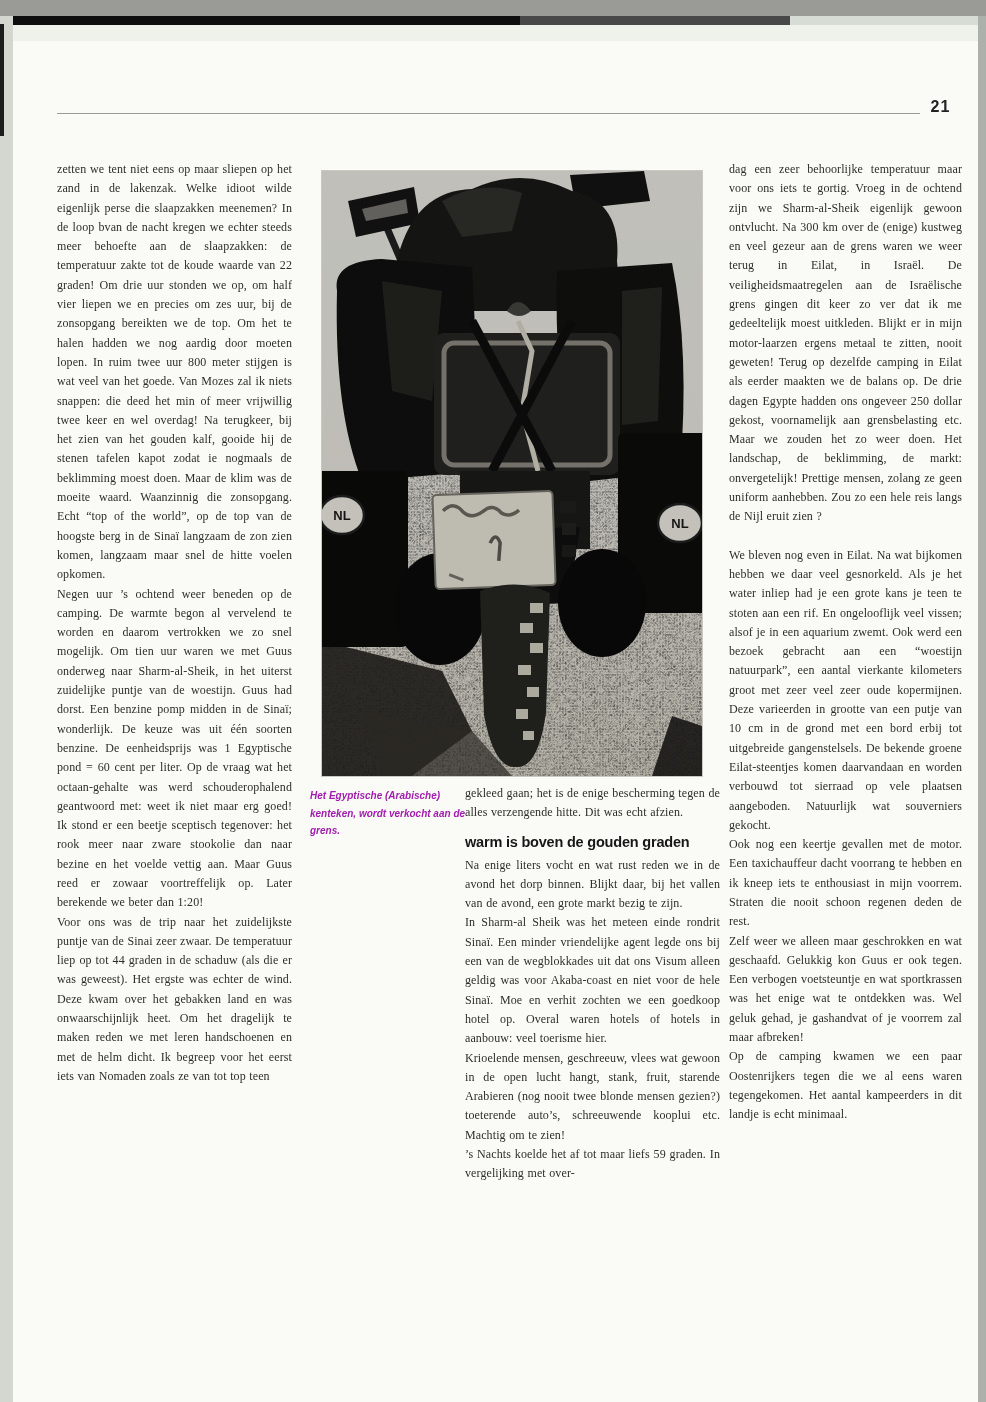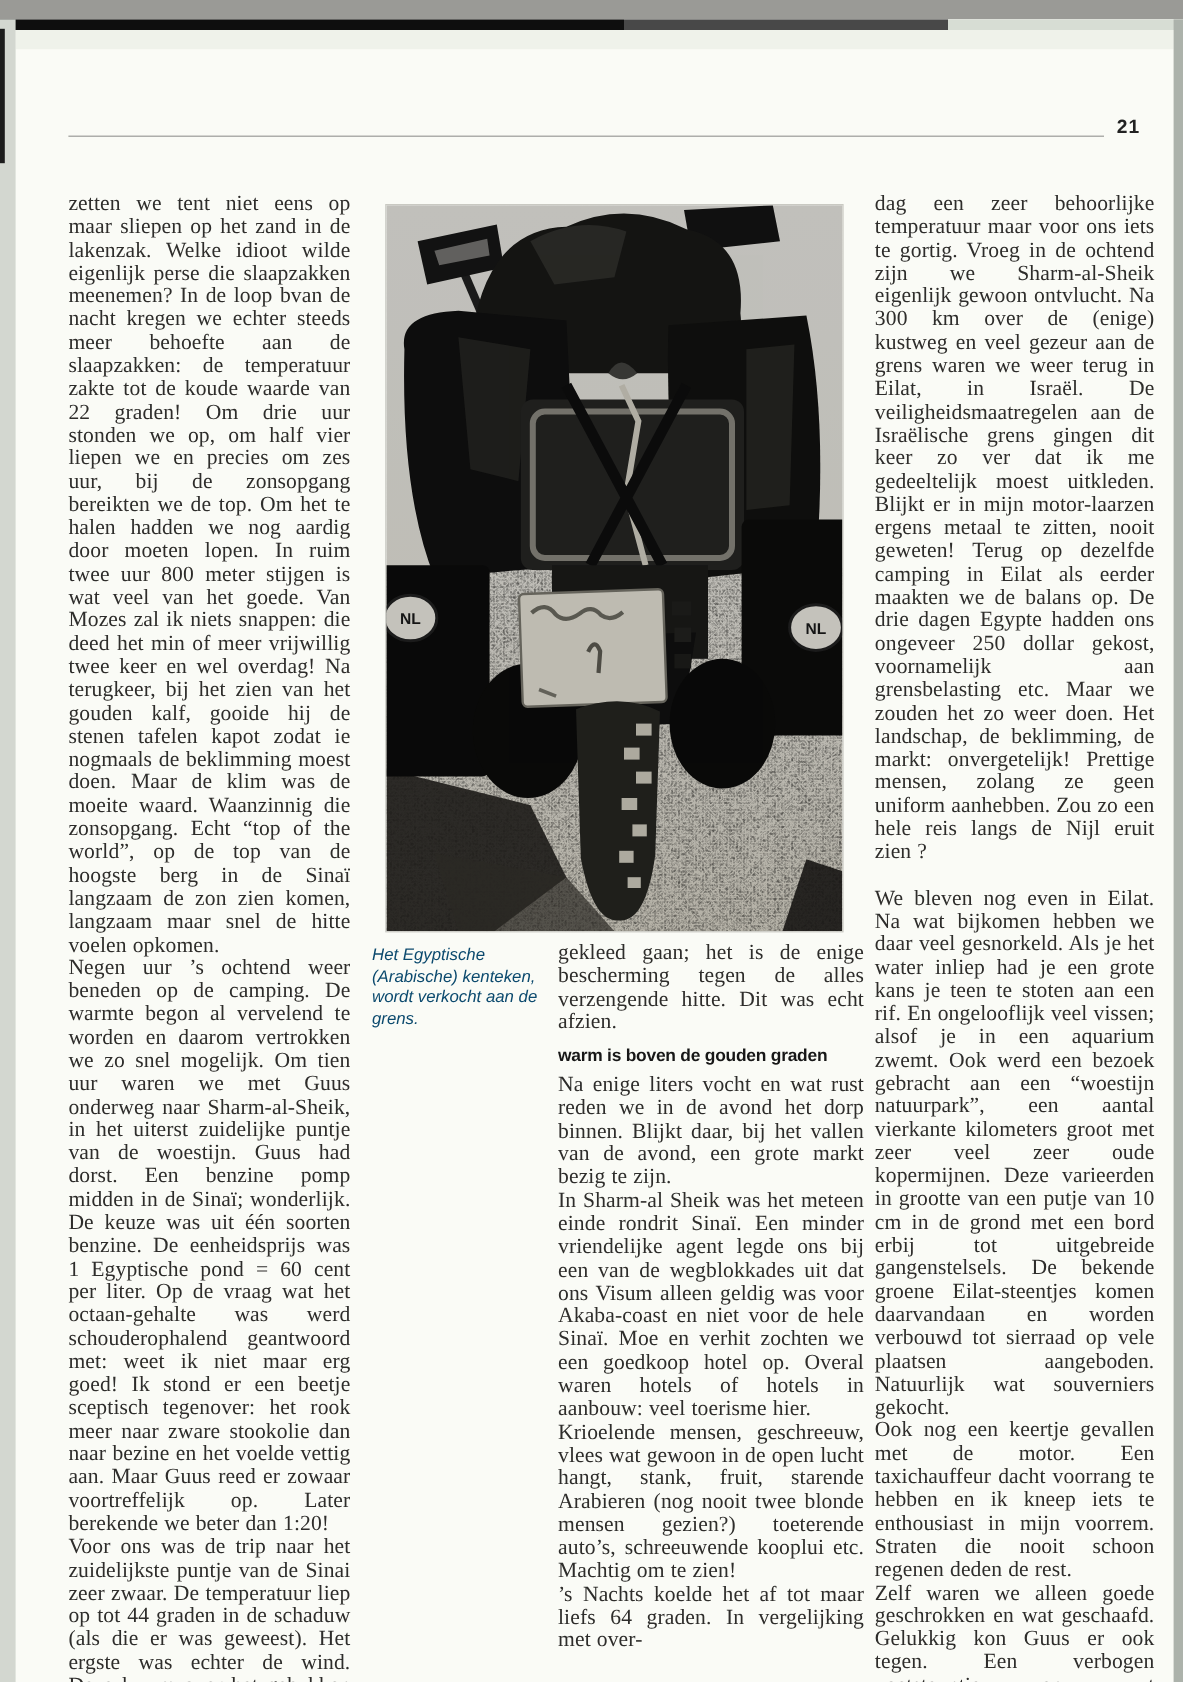--- a/index.html
+++ b/index.html
@@ -22,43 +22,43 @@
   .rule{position:absolute;left:57px;top:97px;width:863px;height:1px;background:#9b9b98;}
   .pagenum{
     position:absolute;left:918px;top:82px;width:45px;text-align:center;
     font-family:"Liberation Sans","DejaVu Sans",sans-serif;font-weight:bold;
     font-size:16px;color:#222;letter-spacing:1px;
   }
 
   .col{position:absolute;}
   .col p{
     margin:0;text-align:justify;
-    font-size:18px;line-height:19.3px;
+    font-size:12px;line-height:19.3px;
     letter-spacing:.1px;word-spacing:.4px;
     hyphens:auto;-webkit-hyphens:auto;
   }
   .col1{left:57px;top:144px;width:235px;}
   .col2{left:465px;top:768px;width:255px;}
   .col3{left:729px;top:144px;width:233px;}
   .gap-before{margin-top:19px !important;}
 
   .subhead{
     font-family:"Liberation Sans","DejaVu Sans",sans-serif;
     font-weight:bold;font-size:14.5px;color:#171717;
     letter-spacing:-.2px;margin:11px 0 6px 0;
   }
 
   figure{margin:0;padding-left:12px;}
   .photo-wrap{position:absolute;left:310px;top:155px;width:380px;height:605px;}
   .photo-wrap svg{display:block;outline:1px solid #c9c9c2;}
   .caption{
     position:absolute;left:310px;top:771px;width:158px;
     font-family:"Liberation Sans","DejaVu Sans",sans-serif;
-    font-weight:normal;font-style:italic;
-    font-size:14px;line-height:17.5px;color:#0c4a6e;
+    font-weight:bold;font-style:italic;
+    font-size:10px;line-height:17.5px;color:#a21caf;
   }
 </style>
 </head>
 <body>
 
 <div class="page">
 
   <div class="edge edge-topband"></div>
   <div class="edge edge-top-1"></div>
   <div class="edge edge-top-2"></div>
@@ -163,24 +163,24 @@
     </svg>
   </figure>
   <div class="caption">Het Egyptische (Arabische) kenteken, wordt verkocht aan de grens.</div>
 
   <div class="col col2">
     <p>gekleed gaan; het is de enige bescherming tegen de alles verzengende hitte. Dit was echt afzien.</p>
     <h3 class="subhead">warm is boven de gouden graden</h3>
     <p>Na enige liters vocht en wat rust reden we in de avond het dorp binnen. Blijkt daar, bij het vallen van de avond, een grote markt bezig te zijn.</p>
     <p>In Sharm-al Sheik was het meteen einde rondrit Sinaï. Een minder vriendelijke agent legde ons bij een van de wegblokkades uit dat ons Visum alleen geldig was voor Akaba-coast en niet voor de hele Sinaï. Moe en verhit zochten we een goedkoop hotel op. Overal waren hotels of hotels in aanbouw: veel toerisme hier.</p>
     <p>Krioelende mensen, geschreeuw, vlees wat gewoon in de open lucht hangt, stank, fruit, starende Arabieren (nog nooit twee blonde mensen gezien?) toeterende auto’s, schreeuwende kooplui etc. Machtig om te zien!</p>
-    <p>’s Nachts koelde het af tot maar liefs 64 graden. In vergelijking met over-</p>
+    <p>’s Nachts koelde het af tot maar liefs 59 graden. In vergelijking met over-</p>
   </div>
 
   <div class="col col3">
     <p>dag een zeer behoorlijke temperatuur maar voor ons iets te gortig. Vroeg in de ochtend zijn we Sharm-al-Sheik eigenlijk gewoon ontvlucht. Na 300 km over de (enige) kustweg en veel gezeur aan de grens waren we weer terug in Eilat, in Israël. De veiligheidsmaatregelen aan de Israëlische grens gingen dit keer zo ver dat ik me gedeeltelijk moest uitkleden. Blijkt er in mijn motor-laarzen ergens metaal te zitten, nooit geweten! Terug op dezelfde camping in Eilat als eerder maakten we de balans op. De drie dagen Egypte hadden ons ongeveer 250 dollar gekost, voornamelijk aan grensbelasting etc. Maar we zouden het zo weer doen. Het landschap, de beklimming, de markt: onvergetelijk! Prettige mensen, zolang ze geen uniform aanhebben. Zou zo een hele reis langs de Nijl eruit zien ?</p>
     <p class="gap-before">We bleven nog even in Eilat. Na wat bijkomen hebben we daar veel gesnorkeld. Als je het water inliep had je een grote kans je teen te stoten aan een rif. En ongelooflijk veel vissen; alsof je in een aquarium zwemt. Ook werd een bezoek gebracht aan een “woestijn natuurpark”, een aantal vierkante kilometers groot met zeer veel zeer oude kopermijnen. Deze varieerden in grootte van een putje van 10 cm in de grond met een bord erbij tot uitgebreide gangenstelsels. De bekende groene Eilat-steentjes komen daarvandaan en worden verbouwd tot sierraad op vele plaatsen aangeboden. Natuurlijk wat souverniers gekocht.</p>
     <p>Ook nog een keertje gevallen met de motor. Een taxichauffeur dacht voorrang te hebben en ik kneep iets te enthousiast in mijn voorrem. Straten die nooit schoon regenen deden de rest.</p>
-    <p>Zelf waren we alleen goede geschrokken en wat geschaafd. Gelukkig kon Guus er ook tegen. Een verbogen voetsteuntje en wat sportkrassen was het enige wat te ontdekken was. Wel geluk gehad, je gashandvat of je voorrem zal maar afbreken!</p>
+    <p>Zelf weer we alleen maar geschrokken en wat geschaafd. Gelukkig kon Guus er ook tegen. Een verbogen voetsteuntje en wat sportkrassen was het enige wat te ontdekken was. Wel geluk gehad, je gashandvat of je voorrem zal maar afbreken!</p>
     <p>Op de camping kwamen we een paar Oostenrijkers tegen die we al eens waren tegengekomen. Het aantal kampeerders in dit landje is echt minimaal.</p>
   </div>
 
 </div>
 
 </body></html>

